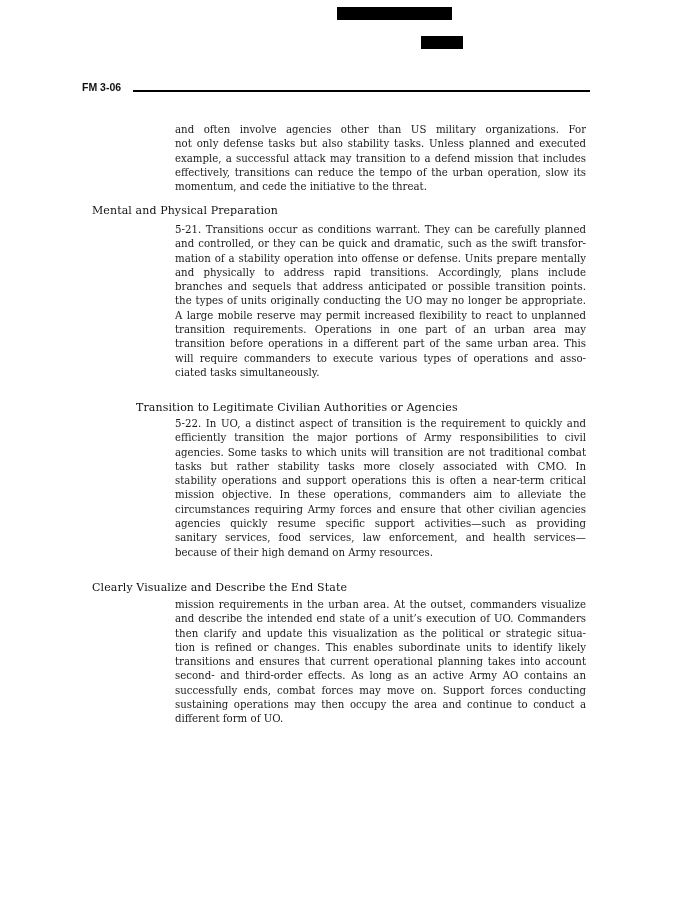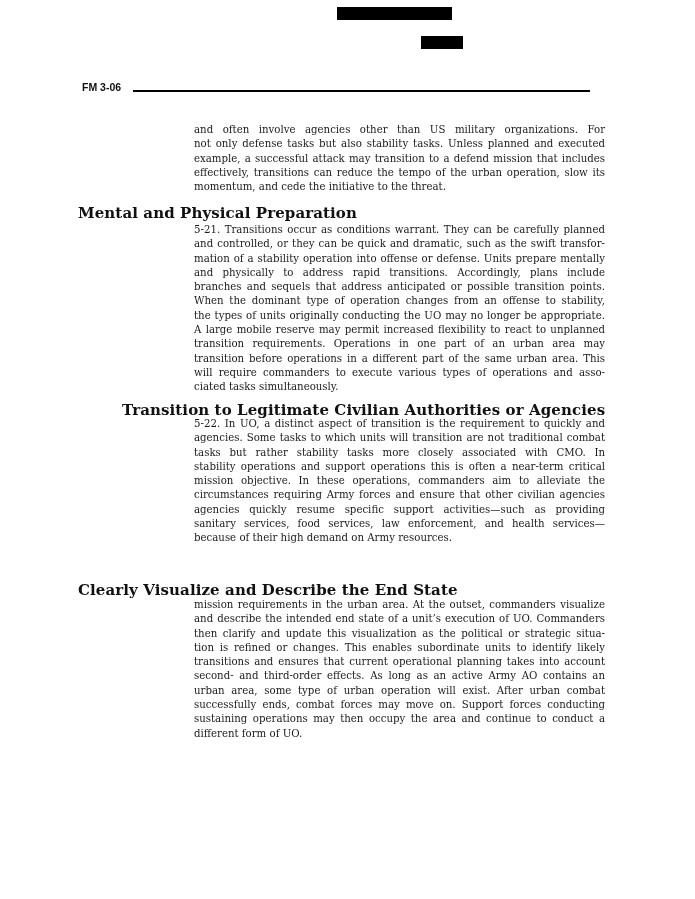--- a/index.html
+++ b/index.html
@@ -28,38 +28,38 @@
   }
   .header-rule {
     position: absolute;
     left: 133px; top: 90px;
     width: 457px; height: 2px;
     background: #000000;
   }
 
   .para {
     position: absolute;
-    left: 194px;
+    left: 175px;
     width: 411px;
     font-size: 10.2px;
     line-height: 14.3px;
     color: #1a1a1a;
   }
   .para .line {
     text-align: justify;
     text-align-last: justify;
     overflow: hidden;
   }
   .para .line:last-child { text-align-last: left; }
 
   .section-heading {
     position: absolute;
-    left: 78px;
-    font-size: 15px;
-    font-weight: bold;
+    left: 92px;
+    font-size: 11px;
+    font-weight: normal;
     color: #111111;
     white-space: nowrap;
     letter-spacing: 0.1px;
   }
 
   #intro-para { top: 123px; }
   #heading-1  { top: 204px; }
   #para-521   { top: 223px; }
   #heading-2  { top: 401px; margin-left: 44px; }
   #para-522   { top: 417px; }
@@ -94,51 +94,50 @@
       <div class="line">momentum, and cede the initiative to the threat.</div>
     </div>
 
   <div class="section-heading" id="heading-1">Mental and Physical Preparation</div>
   <div class="para" id="para-521">
       <div class="line">5-21. Transitions occur as conditions warrant. They can be carefully planned</div>
       <div class="line">and controlled, or they can be quick and dramatic, such as the swift transfor-</div>
       <div class="line">mation of a stability operation into offense or defense. Units prepare mentally</div>
       <div class="line">and physically to address rapid transitions. Accordingly, plans include</div>
       <div class="line">branches and sequels that address anticipated or possible transition points.</div>
-      <div class="line">When the dominant type of operation changes from an offense to stability,</div>
       <div class="line">the types of units originally conducting the UO may no longer be appropriate.</div>
       <div class="line">A large mobile reserve may permit increased flexibility to react to unplanned</div>
       <div class="line">transition requirements. Operations in one part of an urban area may</div>
       <div class="line">transition before operations in a different part of the same urban area. This</div>
       <div class="line">will require commanders to execute various types of operations and asso-</div>
       <div class="line">ciated tasks simultaneously.</div>
     </div>
 
   <div class="section-heading" id="heading-2">Transition to Legitimate Civilian Authorities or Agencies</div>
   <div class="para" id="para-522">
       <div class="line">5-22. In UO, a distinct aspect of transition is the requirement to quickly and</div>
+      <div class="line">efficiently transition the major portions of Army responsibilities to civil</div>
       <div class="line">agencies. Some tasks to which units will transition are not traditional combat</div>
       <div class="line">tasks but rather stability tasks more closely associated with CMO. In</div>
       <div class="line">stability operations and support operations this is often a near-term critical</div>
       <div class="line">mission objective. In these operations, commanders aim to alleviate the</div>
       <div class="line">circumstances requiring Army forces and ensure that other civilian agencies</div>
       <div class="line">agencies quickly resume specific support activities—such as providing</div>
       <div class="line">sanitary services, food services, law enforcement, and health services—</div>
       <div class="line">because of their high demand on Army resources.</div>
     </div>
 
   <div class="section-heading" id="heading-3">Clearly Visualize and Describe the End State</div>
   <div class="para" id="para-523">
       <div class="line">mission requirements in the urban area. At the outset, commanders visualize</div>
       <div class="line">and describe the intended end state of a unit’s execution of UO. Commanders</div>
       <div class="line">then clarify and update this visualization as the political or strategic situa-</div>
       <div class="line">tion is refined or changes. This enables subordinate units to identify likely</div>
       <div class="line">transitions and ensures that current operational planning takes into account</div>
       <div class="line">second- and third-order effects. As long as an active Army AO contains an</div>
-      <div class="line">urban area, some type of urban operation will exist. After urban combat</div>
       <div class="line">successfully ends, combat forces may move on. Support forces conducting</div>
       <div class="line">sustaining operations may then occupy the area and continue to conduct a</div>
       <div class="line">different form of UO.</div>
     </div>
 
   <div class="page-number">5-8</div>
 
 </div>
 
 </body></html>

